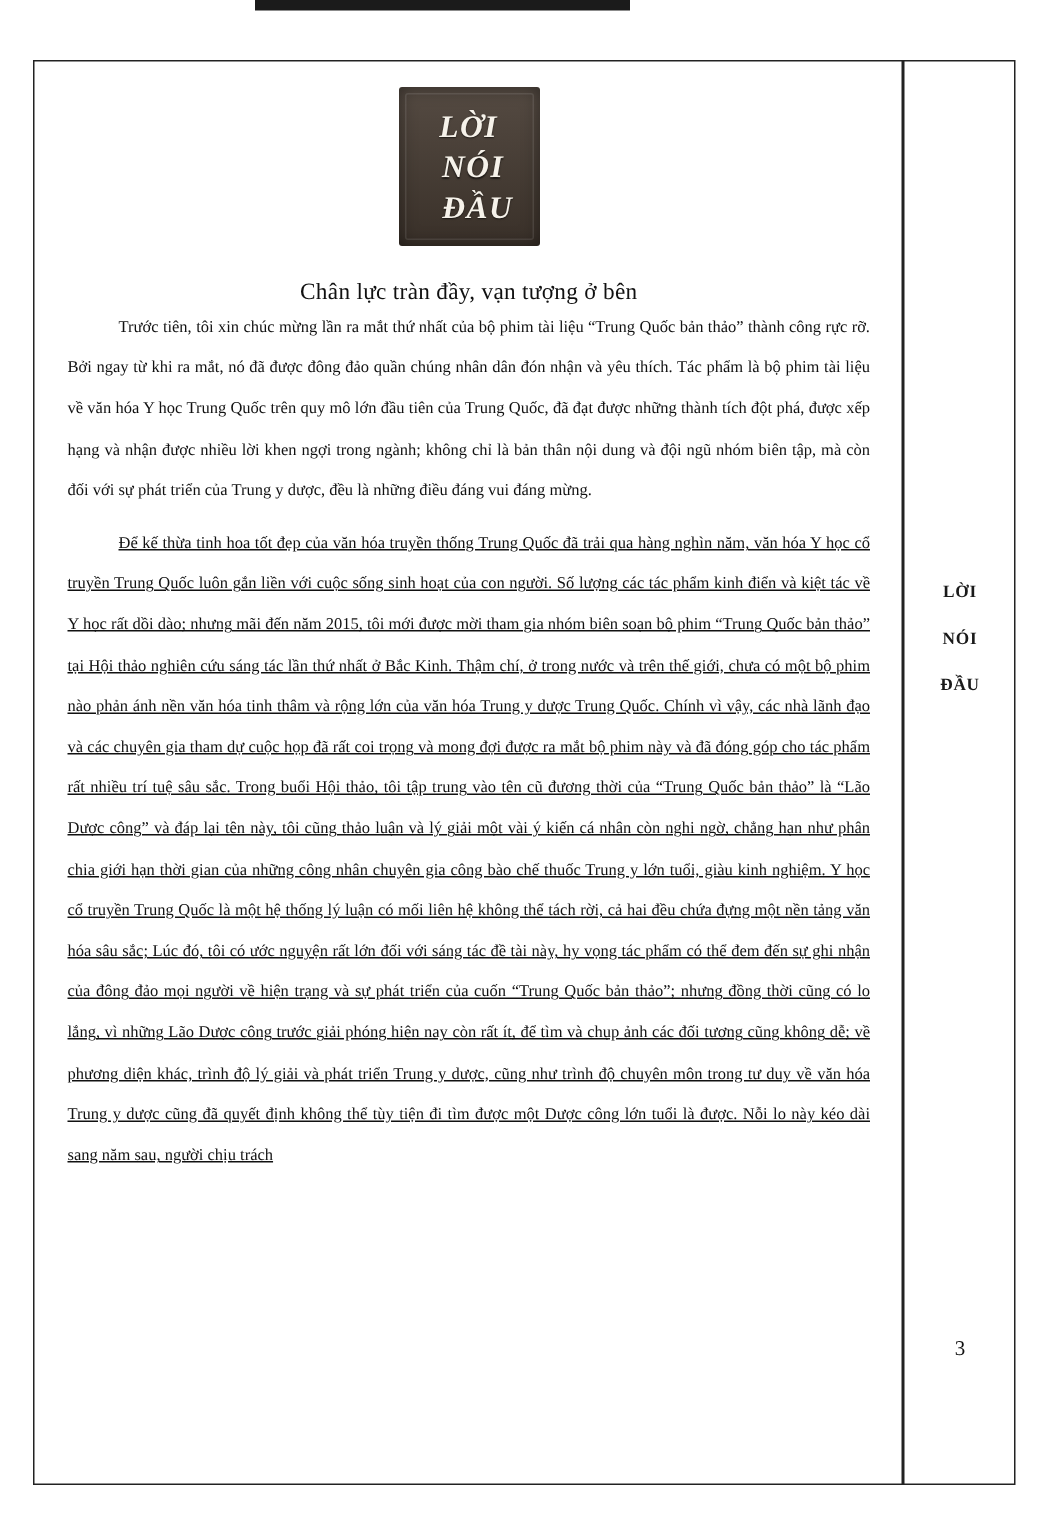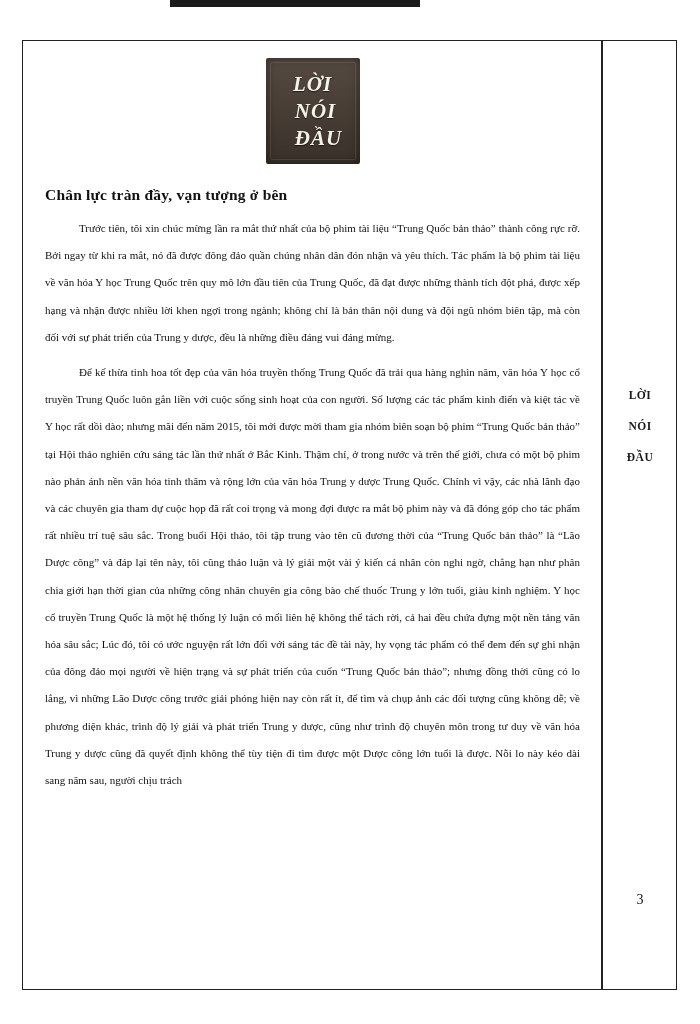--- a/index.html
+++ b/index.html
@@ -132,37 +132,38 @@
     font-weight: bold;
     font-size: 21px;
     line-height: 27px;
     letter-spacing: 1px;
     text-shadow: 0 1px 1px rgba(0,0,0,0.6);
   }
   .ornament .l2 { margin-left: 6px; }
   .ornament .l3 { margin-left: 12px; }
 
   .subtitle {
-    font-weight: bold;
+    text-align: center;
+    font-weight: normal;
     font-size: 15.5px;
     margin-top: 22px;
-    margin-bottom: 11px;
+    margin-bottom: 1px;
     letter-spacing: 0.2px;
   }
 
   p.body {
     text-align: justify;
     text-justify: inter-word;
     font-size: 11px;
     line-height: 27.2px;
     margin: 0 0 0 0;
     text-indent: 34px;
     hyphens: none;
   }
-  p.body + p.body { margin-top: 8px; }
+  p.body + p.body { margin-top: 8px; text-decoration: underline; }
 </style>
 </head>
 <body>
 
 <div class="page">
 
   <div class="scan-top-bar"></div>
 
   <div class="frame"></div>
   <div class="side-rule"></div>

